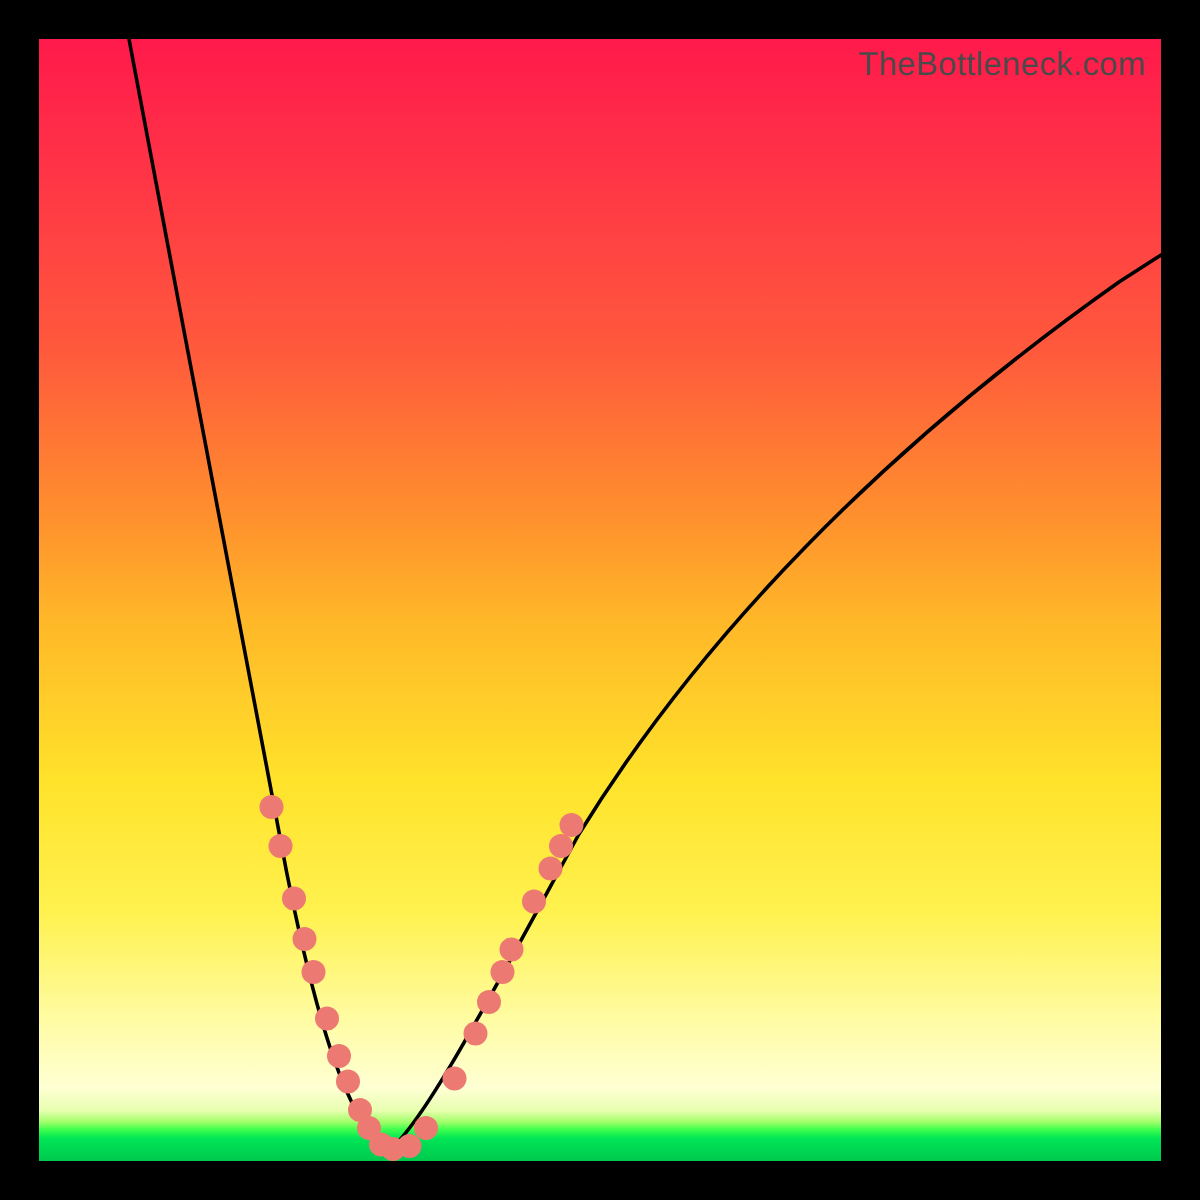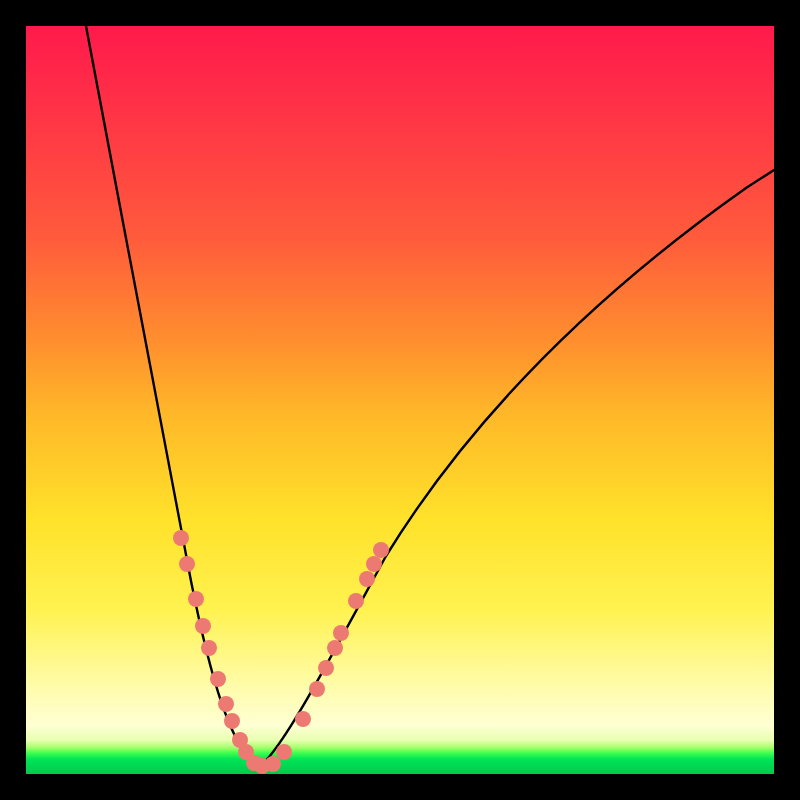--- a/index.html
+++ b/index.html
@@ -70,20 +70,21 @@
     fill: #ed7a72;
     stroke: none;
   }
 </style>
 </head>
 <body>
 
 <div class="frame">
   <div class="plot-area">
 
+    <div class="watermark">TheBottleneck.com</div>
 
     <svg class="curve" viewBox="0 0 748 748">
       <path class="curve-path" d="M 60 0
                C 95 185, 135 400, 165 555
                C 185 655, 205 720, 232 742
                C 255 726, 300 640, 360 530
                C 440 400, 560 275, 720 162
                L 748 144"></path>
       <g id="dot-layer">
           <circle cx="155" cy="512" r="8" class="dot"></circle>

